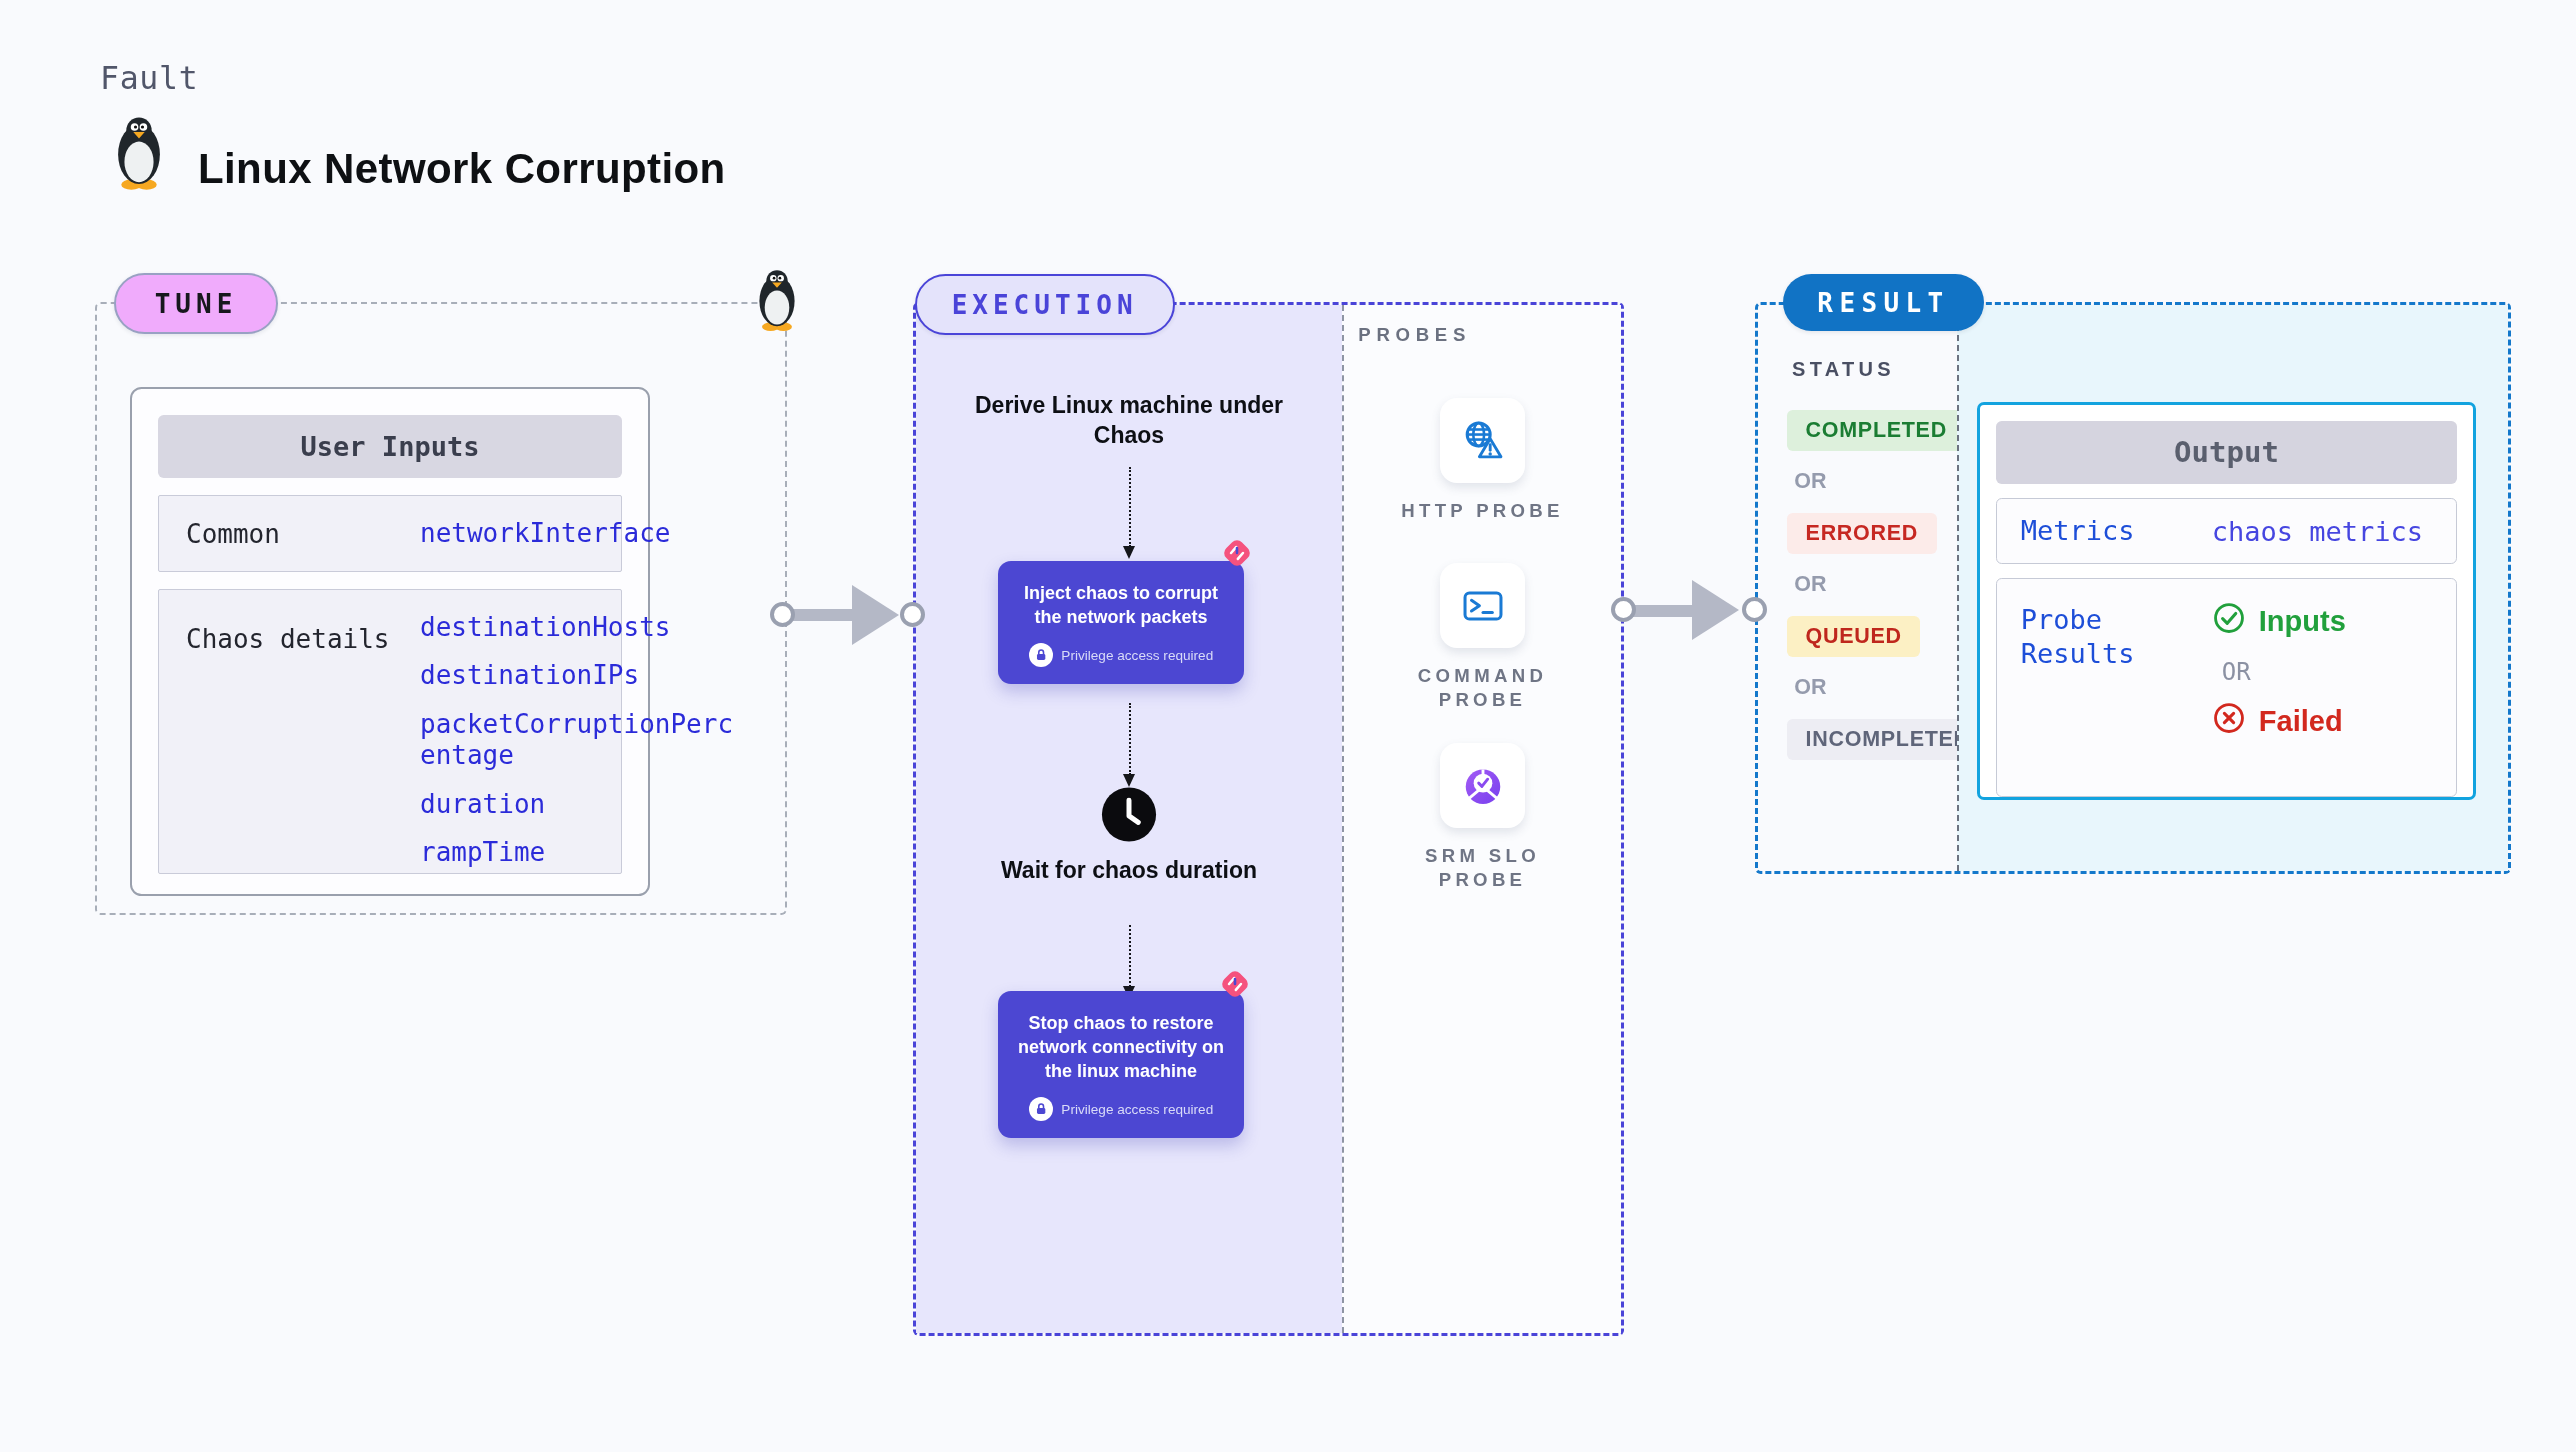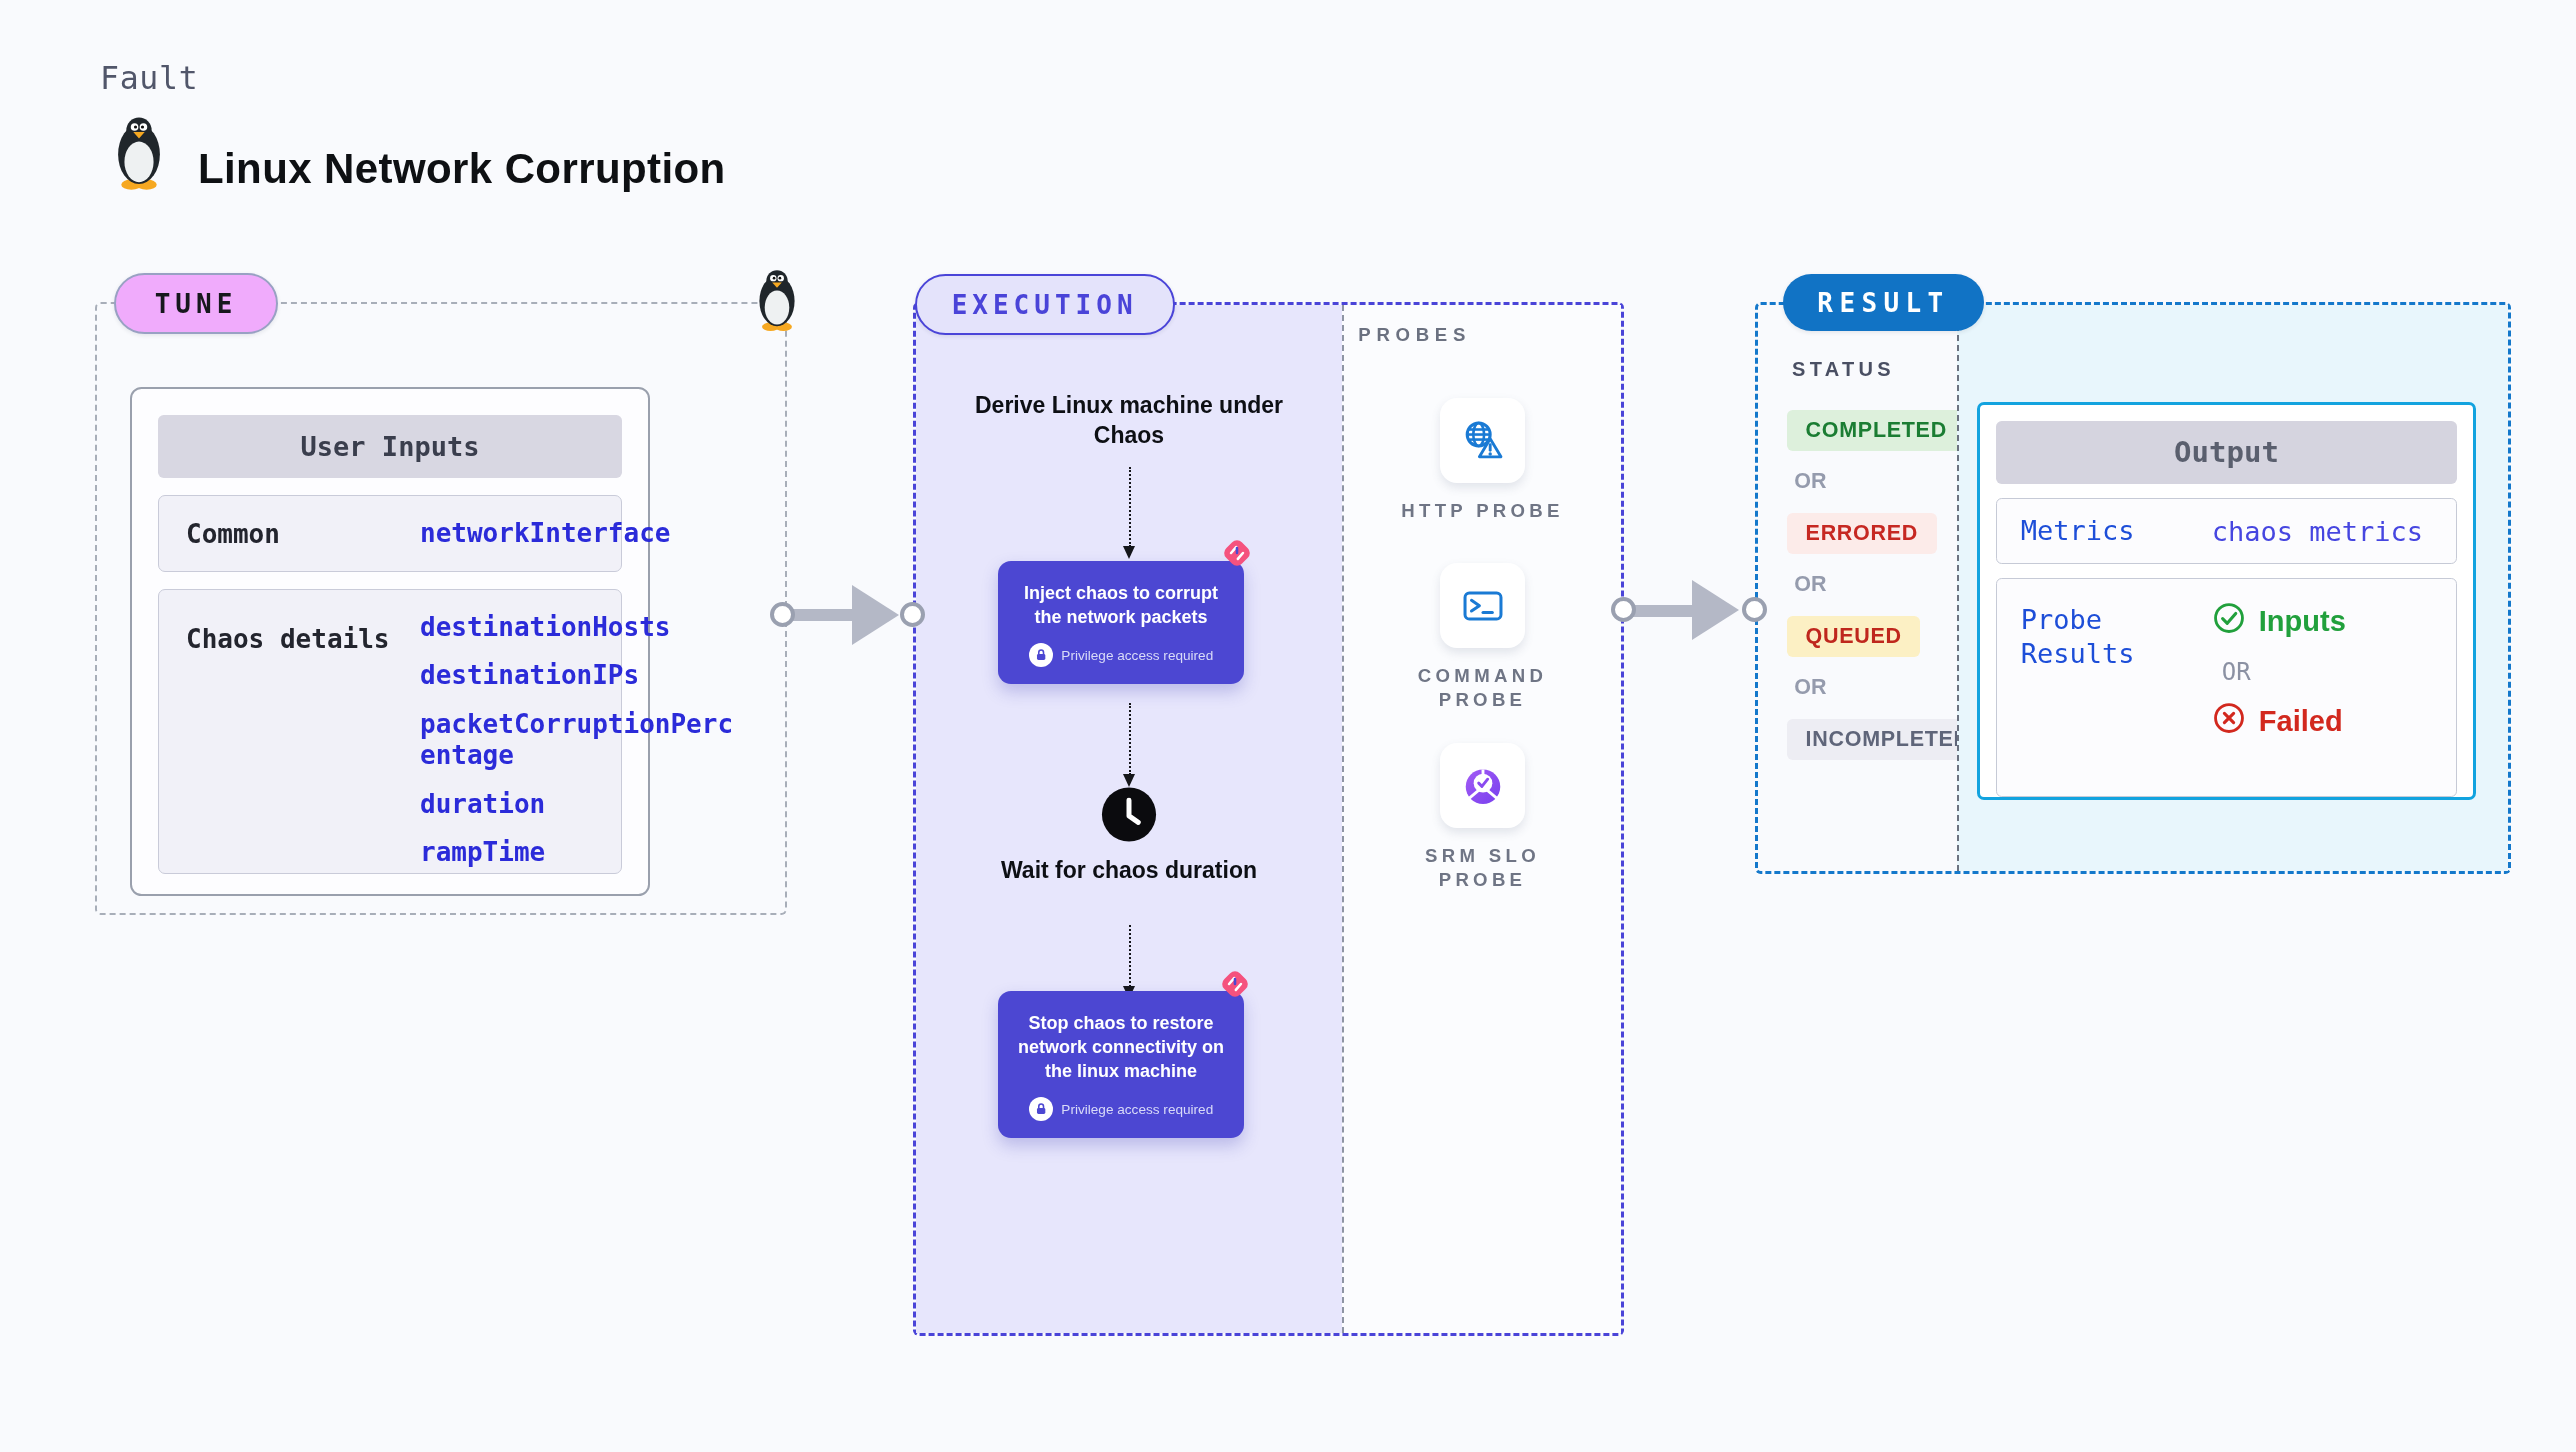--- a/index.html
+++ b/index.html
@@ -17,21 +17,21 @@
   .pill{position:absolute;top:-31px;height:57px;border-radius:31.5px;display:flex;align-items:center;justify-content:center;
         font-weight:700;font-size:26px;letter-spacing:5px;z-index:6;box-shadow:0 1.4px 4.3px rgba(30,35,60,.10);}
 
   
   .tune-box{left:95px;top:302px;width:688px;height:609px;border:2.1px dashed #a8aeb9;}
   .tune-pill{left:17px;width:160px;background:#f0abfc;border:2.1px solid #99a1c3;color:#17181d;}
   .tux-on-border{position:absolute;left:653px;top:-36px;z-index:7;}
   .ui-card{position:absolute;left:33px;top:83px;width:520px;height:509px;background:#fdfdff;border:2.9px solid #9aa0ad;border-radius:11.5px;box-sizing:border-box;padding:26px;}
   .ui-header{height:63px;background:#d8d7e2;border-radius:5.7px;display:flex;align-items:center;justify-content:center;
              font-size:27px;color:#3a3e4d;font-weight:700;}
-  .ui-row{position:relative;border:1.4px solid #c9cbd9;background:#f1f1f8;border-radius:7px;margin-top:17px;box-sizing:border-box;font-weight:bold;}
+  .ui-row{position:relative;border:1.4px solid #c9cbd9;background:#f1f1f8;border-radius:2px;margin-top:17px;box-sizing:border-box;}
   .ui-row.common{height:77px;}
   .ui-row.chaos{height:285px;}
   .ui-label{position:absolute;left:27px;font-size:26px;color:#23252e;}
   .ui-row.common .ui-label{top:50%;transform:translateY(-50%);}
   .ui-row.chaos .ui-label{top:34px;}
   .ui-value{font-size:26px;color:#2b2bd9;line-height:31.5px;}
   .ui-row.common .ui-value{position:absolute;left:261px;top:50%;transform:translateY(-50%);}
   .chaos-values{position:absolute;left:261px;top:21.5px;width:327px;display:flex;flex-direction:column;gap:17px;}
   .chaos-values .ui-value{word-break:break-all;}
 

